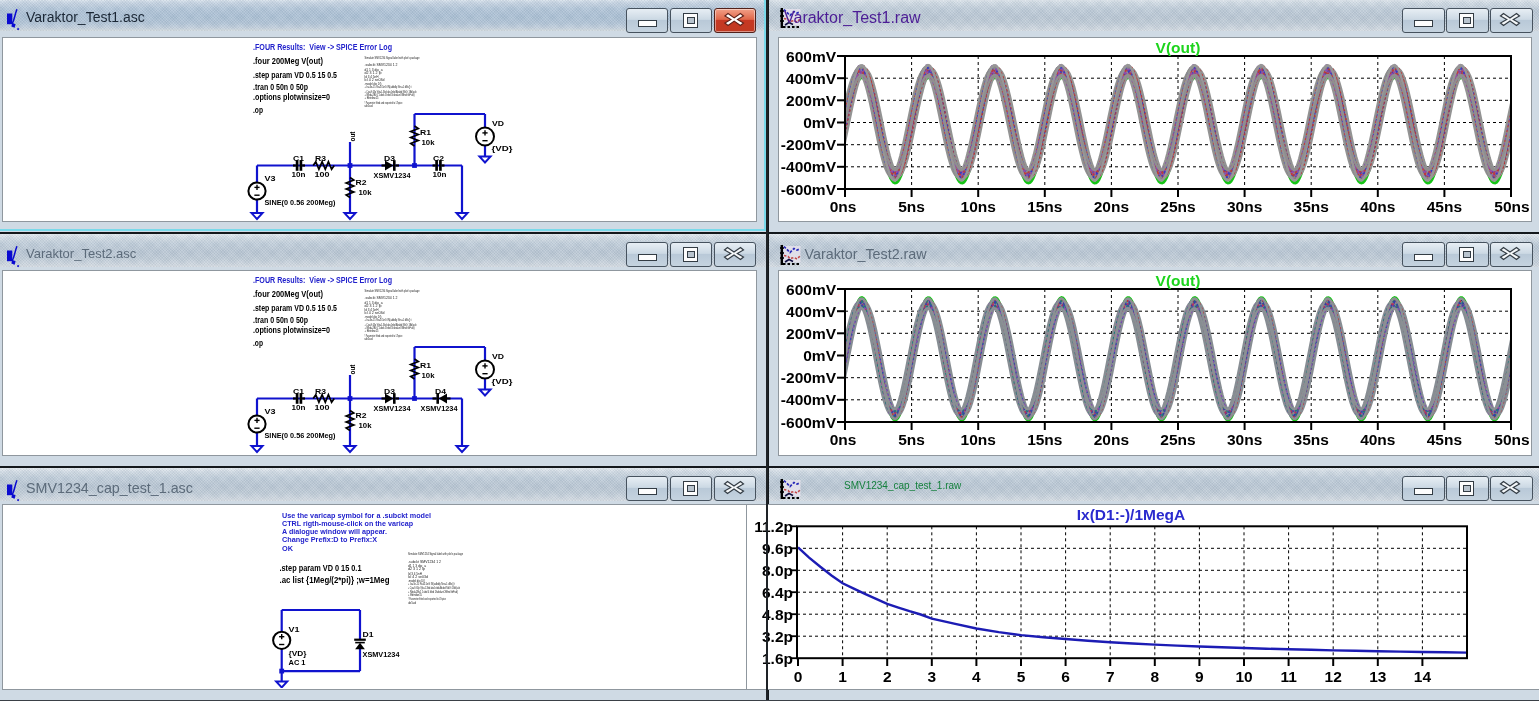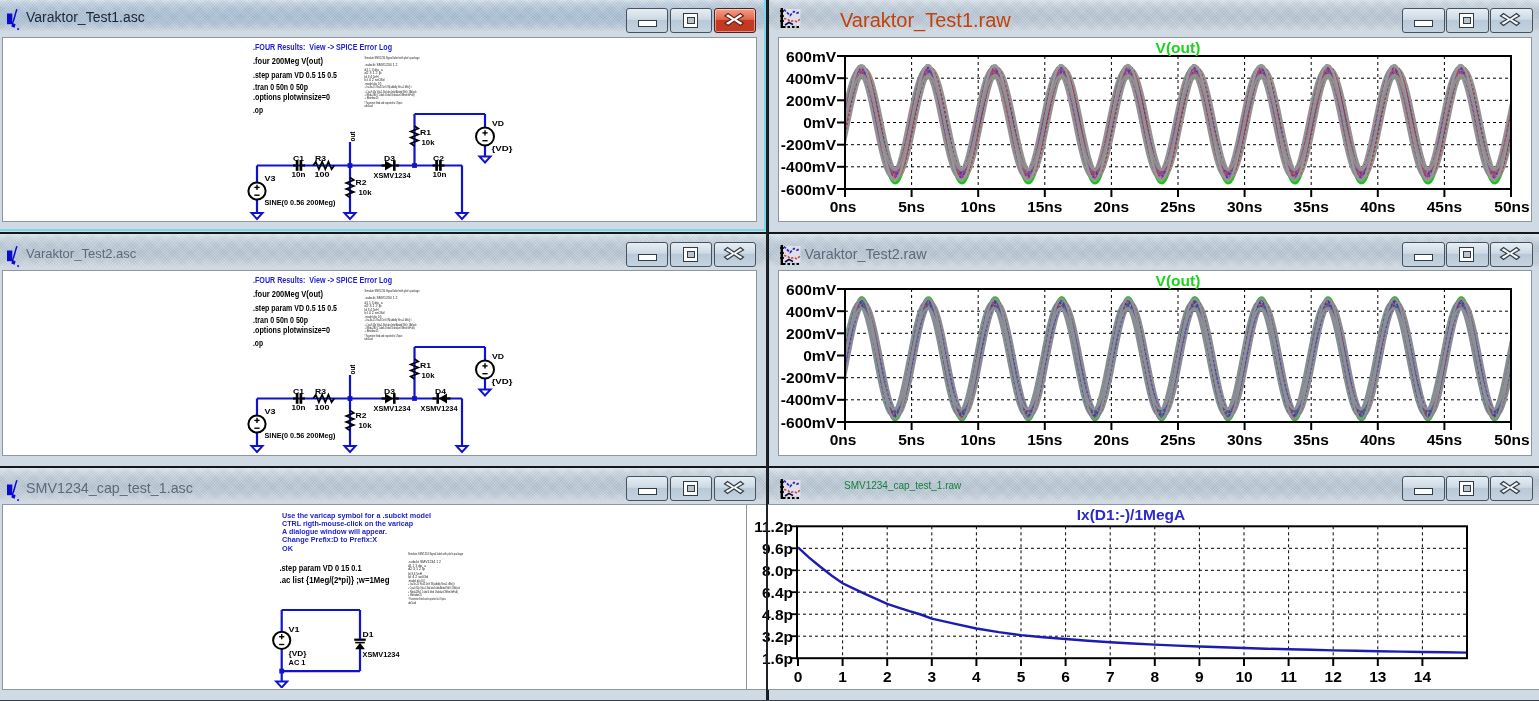--- a/index.html
+++ b/index.html
@@ -15,21 +15,21 @@
     <rect x="3.5" y="1" width="17" height="16.5" fill="#ece6f0" opacity="0.75"></rect>
     <line x1="1.8" y1="0" x2="1.8" y2="20" stroke="#000" stroke-width="2.4"></line>
     <line x1="0" y1="3" x2="4" y2="3" stroke="#000" stroke-width="1.6"></line>
     <line x1="0" y1="8" x2="4" y2="8" stroke="#000" stroke-width="1.6"></line>
     <line x1="0" y1="13" x2="4" y2="13" stroke="#000" stroke-width="1.6"></line>
     <line x1="3" y1="19" x2="21" y2="19" stroke="#000" stroke-width="2.2" stroke-dasharray="2.5 2"></line>
     <path d="M4,1.5 L10,7.5 L14,3.5 L17,5 L20,4" fill="none" stroke="#2828b8" stroke-width="1.7" stroke-dasharray="2.6 1.6"></path>
     <path d="M4,10.5 L8,11.5 L10,13.5 L14,12.5 L17,14 L20,11" fill="none" stroke="#c04848" stroke-width="1.5" stroke-dasharray="2.4 1.6"></path>
     <path d="M5,17 L9,14.5 L13,16.5" fill="none" stroke="#101040" stroke-width="1.6"></path>
   </svg>
-<div style="position:absolute;left:840px;top:9px;font-size:20px;color:#c2410c;white-space:nowrap">Varaktor_Test1.raw</div>
+<div style="position:absolute;left:784px;top:9px;font-size:16px;color:#4c1d95;white-space:nowrap">Varaktor_Test1.raw</div>
 <div style="position:absolute;left:625.5px;top:8px;width:40.5px;height:23px;background:linear-gradient(180deg,#e7eef4 0%,#ccd9e4 45%,#b9c9d8 50%,#c5d3df 100%);border:1px solid #46525e;border-radius:3px"></div>
 <div style="position:absolute;left:637.5px;top:20px;width:17px;height:5px;background:#fdfdfd;border:1px solid #333c44"></div>
 <div style="position:absolute;left:669.5px;top:8px;width:40.5px;height:23px;background:linear-gradient(180deg,#e7eef4 0%,#ccd9e4 45%,#b9c9d8 50%,#c5d3df 100%);border:1px solid #46525e;border-radius:3px"></div>
 <div style="position:absolute;left:682.5px;top:12.5px;width:13px;height:13px;background:#fdfdfd;border:1.6px solid #333c44"></div>
 <div style="position:absolute;left:686.5px;top:16.5px;width:6px;height:5.5px;background:#b9c4ce;border:1.4px solid #333c44"></div>
 <div style="position:absolute;left:713.5px;top:8px;width:40.5px;height:23px;background:linear-gradient(180deg,#f2a088 0%,#e0674a 45%,#c63823 50%,#c03a22 100%);border:1px solid #51211a;border-radius:3px;box-shadow:inset 0 0 0 1px rgba(255,255,255,.45)"></div>
 <svg style="position:absolute;left:713.5px;top:8px" width="40.5" height="23">
     <path d="M14,5.5 L20.2,9.9 L26.4,5.5 L29.5,8 L23.5,11.5 L29.5,15 L26.4,17.5 L20.2,13.1 L14,17.5 L10.9,15 L16.9,11.5 L10.9,8 Z" fill="#fff" stroke="#5e2018" stroke-width="1.1"></path>
   </svg>
 <div style="position:absolute;left:1402.0px;top:8px;width:40.5px;height:23px;background:linear-gradient(180deg,#e7eef4 0%,#ccd9e4 45%,#b9c9d8 50%,#c5d3df 100%);border:1px solid #46525e;border-radius:3px"></div>

